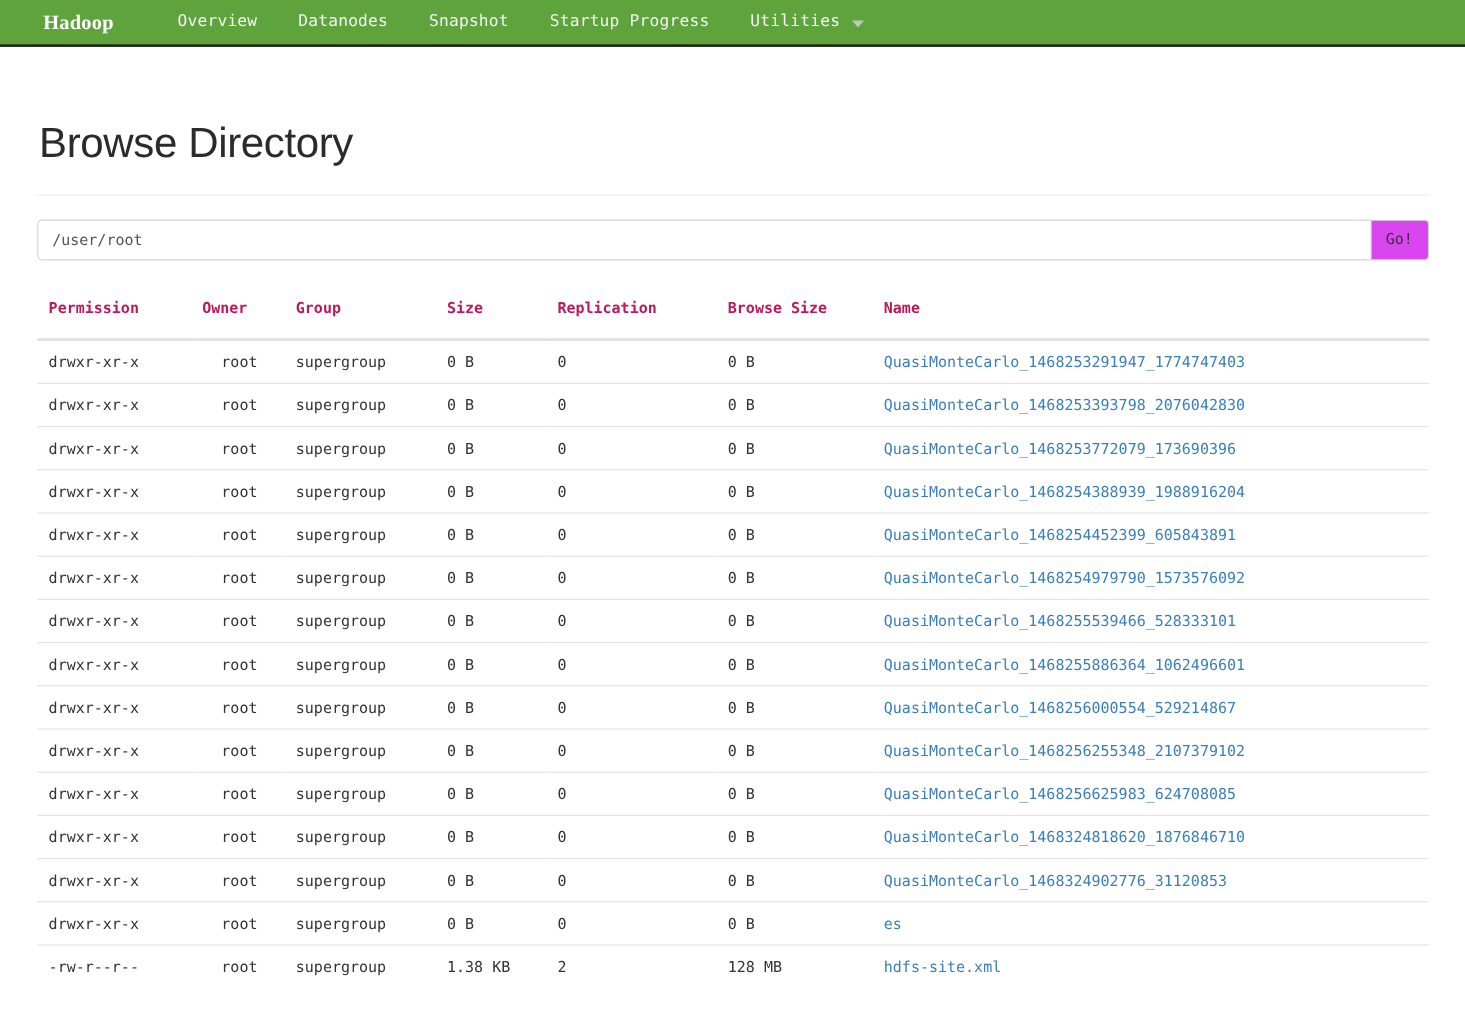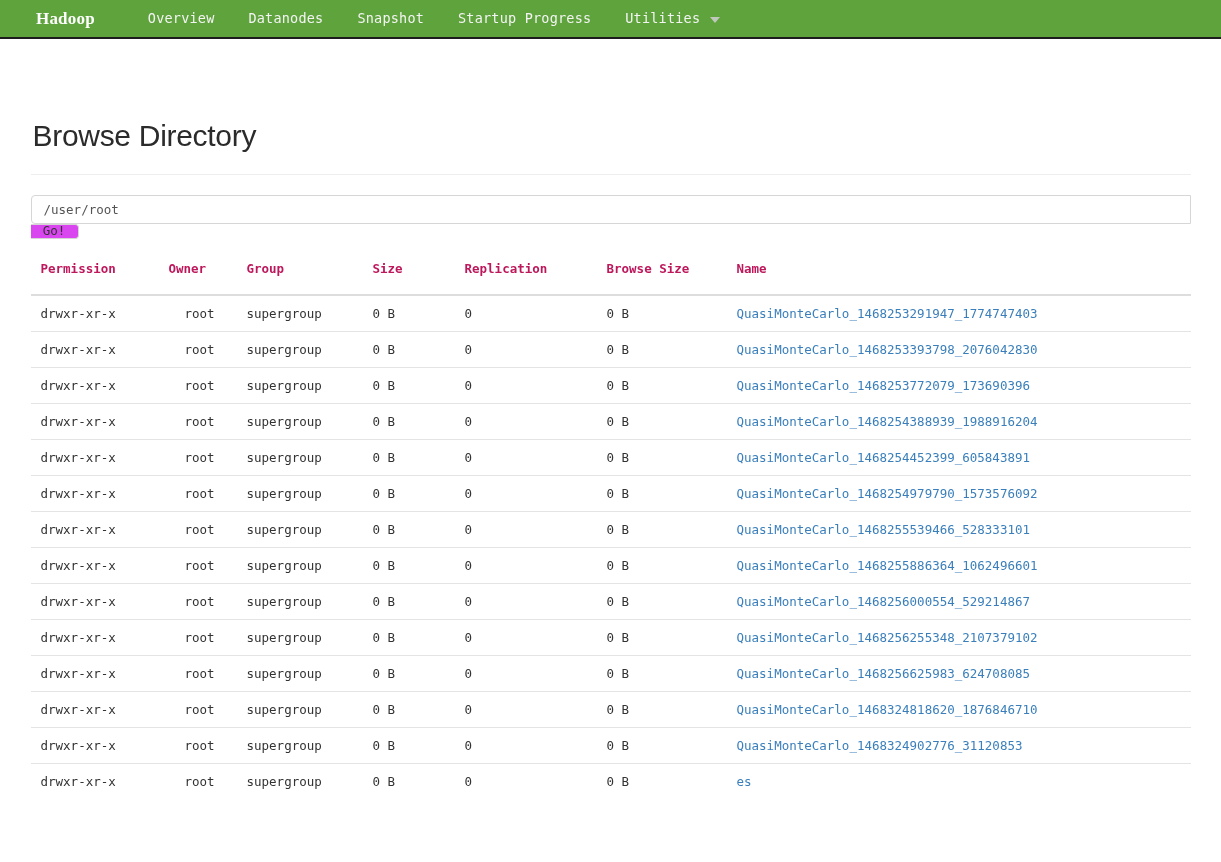--- a/index.html
+++ b/index.html
@@ -54,39 +54,38 @@
     margin-top: 2px;
   }
 
   
   .container {
     width: 1160px;
     margin: 0 auto;
     padding: 0;
   }
   .page-title {
-    font-size: 30px;
+    font-size: 35px;
     font-weight: normal;
     color: #2b2b2b;
-    margin: 80px 0 0 2px;
+    margin: 62px 0 0 2px;
     letter-spacing: -.3px;
     line-height: 1.1;
   }
   .title-rule {
     border: 0;
     border-top: 1px solid #eeeeee;
     margin: 22px 0 0 0;
   }
 
   
   .input-group {
     display: flex;
     margin-top: 20px;
     height: 34px;
-    flex-direction: column;
   }
   .path-input {
     flex: 1 1 auto;
     height: 34px;
     border: 1px solid #d6d6d6;
     border-right: 1px solid #d6d6d6;
     border-radius: 4px 0 0 4px;
     padding: 6px 12px;
     font-family: "DejaVu Sans Mono", monospace;
     font-size: 12.5px;
@@ -307,16 +306,25 @@
         </tr>
         <tr>
           <td class="col-permission">drwxr-xr-x</td>
           <td class="col-owner">root</td>
           <td class="col-group">supergroup</td>
           <td class="col-size">0 B</td>
           <td class="col-replication">0</td>
           <td class="col-blocksize">0 B</td>
           <td class="col-name"><a class="name-link" href="#">es</a></td>
         </tr>
+        <tr>
+          <td class="col-permission">-rw-r--r--</td>
+          <td class="col-owner">root</td>
+          <td class="col-group">supergroup</td>
+          <td class="col-size">1.38 KB</td>
+          <td class="col-replication">2</td>
+          <td class="col-blocksize">128 MB</td>
+          <td class="col-name"><a class="name-link" href="#">hdfs-site.xml</a></td>
+        </tr>
       </tbody>
   </table>
 
 </div>
 
 </body></html>

